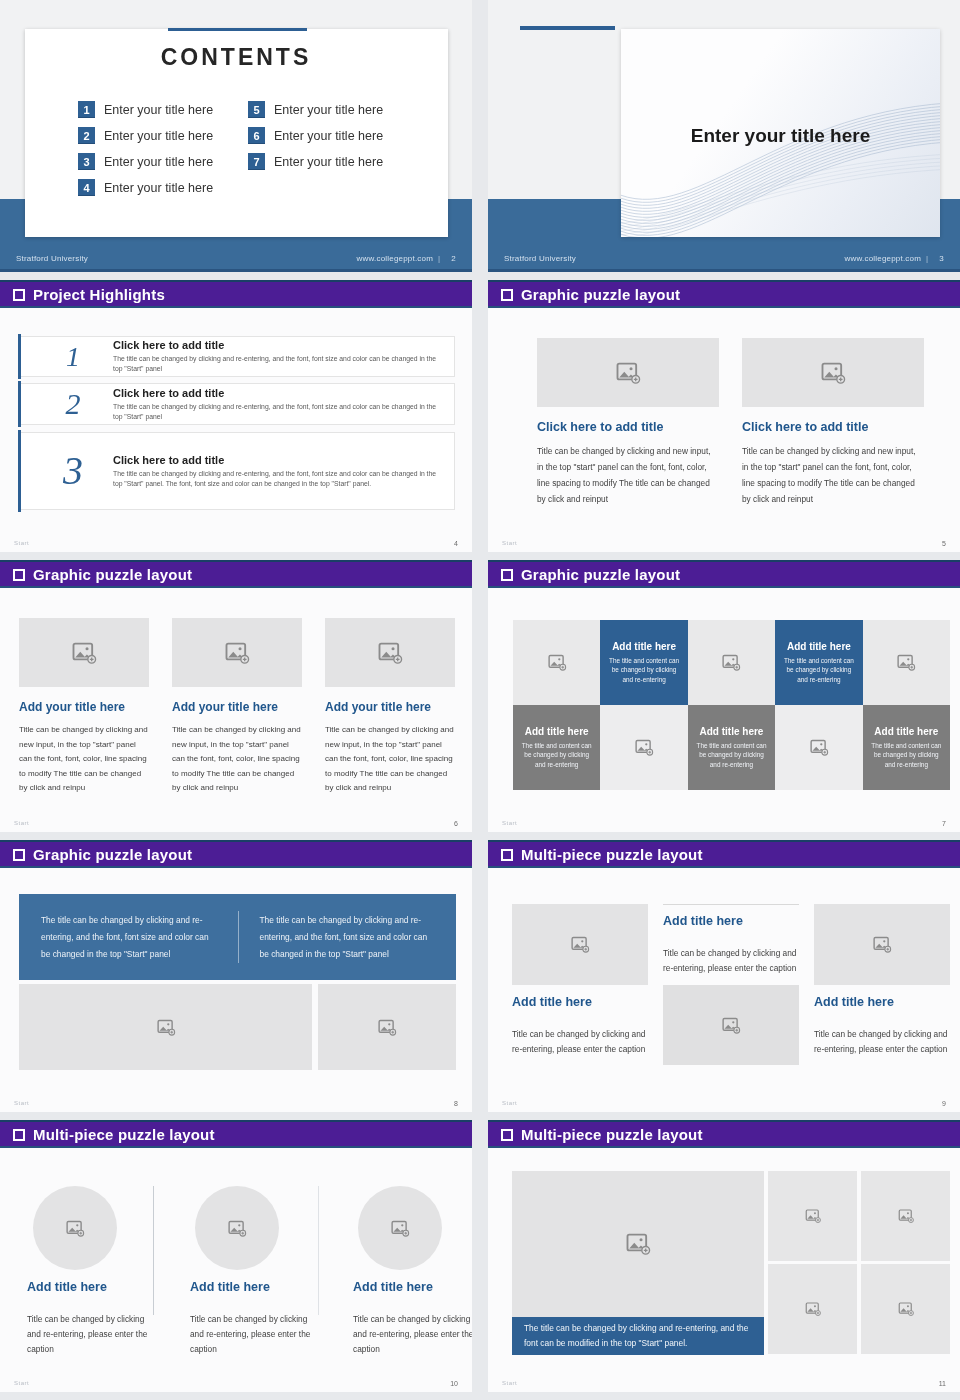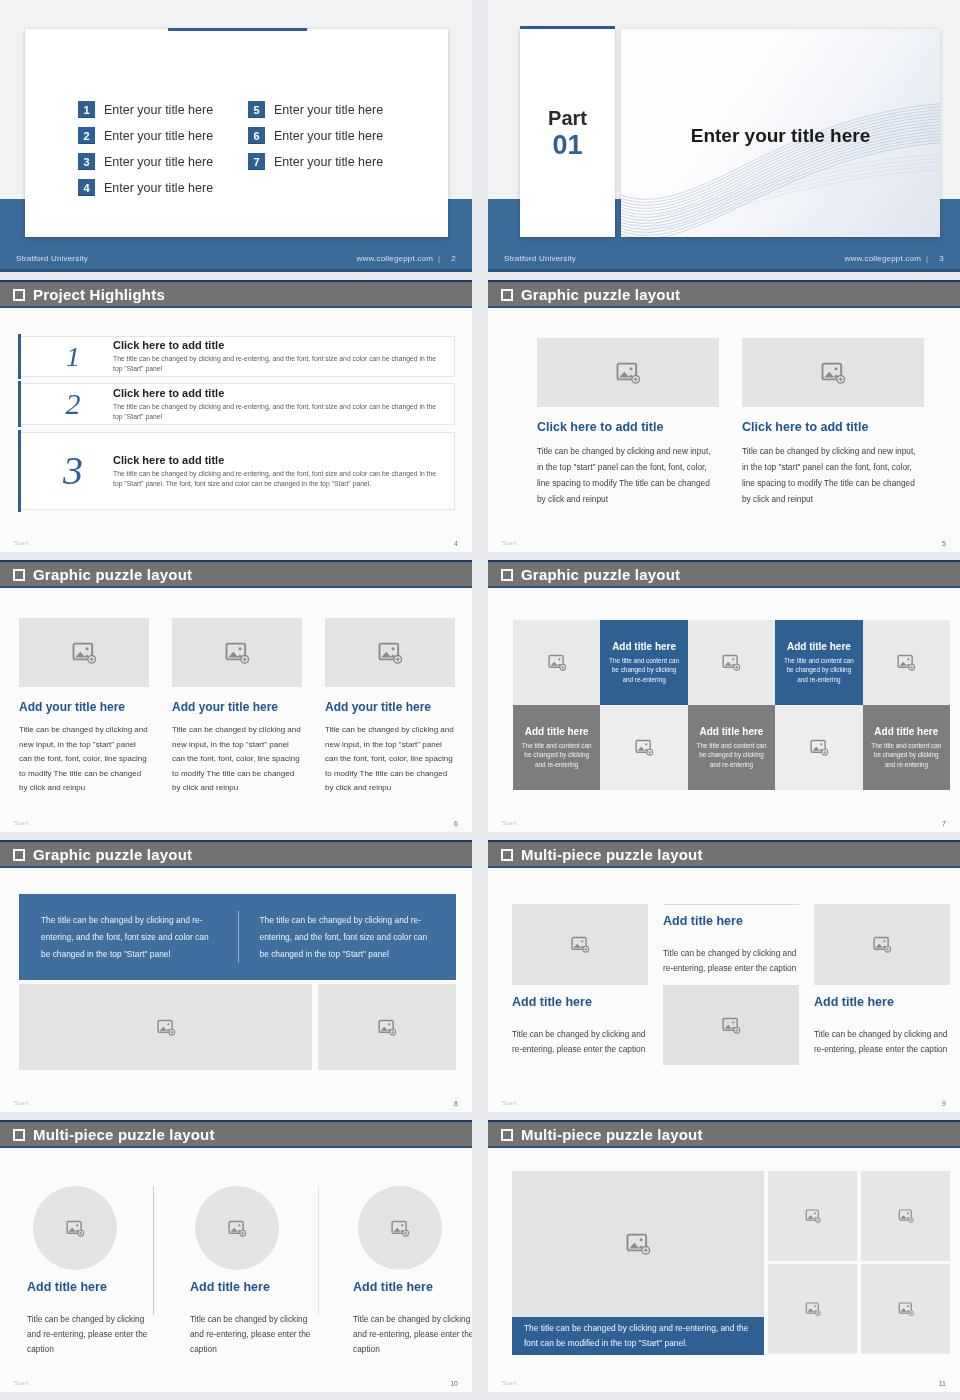--- a/index.html
+++ b/index.html
@@ -25,21 +25,21 @@
 
   .part-card{left:32px;top:29px;width:95px;height:208px;display:flex;flex-direction:column;align-items:center;justify-content:center;gap:2px}
   .part-bar{position:absolute;left:32px;top:26px;width:95px;height:4px;background:#2d5f93}
   .part-word{font-size:20px;font-weight:bold;color:#2b2b2b}
   .part-num{font-size:27px;font-weight:bold;color:#2e6093;line-height:1}
   .cover-main{position:absolute;left:133px;top:29px;width:319px;height:208px;background:linear-gradient(125deg,#fdfdfe 35%,#eaeef5 75%,#dfe5ee);box-shadow:0 1px 4px rgba(0,0,0,.18);overflow:hidden}
   .cover-title{position:absolute;left:0;right:0;top:96px;text-align:center;font-size:19px;font-weight:bold;color:#1b1b1b}
   .wave{position:absolute;right:0;bottom:0;width:100%;height:150px}
 
   
-  .hband{height:24px;background:#737373;border-top:2px solid #1a3f66;border-bottom:2px solid #27517d;display:flex;align-items:center;padding-left:13px;gap:8px}
+  .hband{height:24px;background:#4c1d95;border-top:2px solid #1a3f66;border-bottom:2px solid #27517d;display:flex;align-items:center;padding-left:13px;gap:8px}
   .hicon{width:8px;height:8px;border:2px solid #fff;background:transparent;margin-top:1px}
   .htitle{color:#fff;font-size:15px;font-weight:bold;letter-spacing:.2px}
   .wm{position:absolute;left:14px;bottom:6px;font-size:6px;color:#b7bcc4;letter-spacing:.5px}
   .pg{position:absolute;right:14px;bottom:5px;font-size:7px;color:#6b6b6b}
 
   
   .ph-box{position:absolute;background:#e3e3e4;display:flex;align-items:center;justify-content:center}
   .ph{width:32px;height:28px}
   .ph.sm{width:24px;height:21px}
   .ph.xs{width:20px;height:18px}
@@ -88,20 +88,21 @@
 </style>
 </head>
 <body>
 
 <div class="grid">
 
   <section class="slide cover">
     <div class="cover-band"></div>
     <div class="card toc-card"></div>
     <div class="toc-line"></div>
+    <div class="toc-title">CONTENTS</div>
     <div class="toc-col l">
       <div class="toc-item">
           <span class="toc-num">1</span>
           <span class="toc-label">Enter your title here</span>
         </div>
       <div class="toc-item">
           <span class="toc-num">2</span>
           <span class="toc-label">Enter your title here</span>
         </div>
       <div class="toc-item">
@@ -160,24 +161,20 @@
           <use href="#wv"></use>
             <use href="#wv" y="5"></use>
             <use href="#wv" y="10"></use>
             <use href="#wv" y="15"></use>
             <use href="#wv" y="20"></use>
         </g>
       </svg>
       <div class="cover-title">Enter your title here</div>
     </div>
     <div class="part-bar"></div>
-    <div class="card part-card">
-      <span class="part-word">Part</span>
-      <span class="part-num">01</span>
-    </div>
     <div class="cover-footer">
       <span>Stratford University</span>
       <span><span>www.collegeppt.com</span><span class="sep">|</span><span class="pgno">3</span></span>
     </div>
   </section>
 
   <section class="slide">
     <header class="hband">
       <span class="hicon"></span>
       <span class="htitle">Project Highlights</span>

